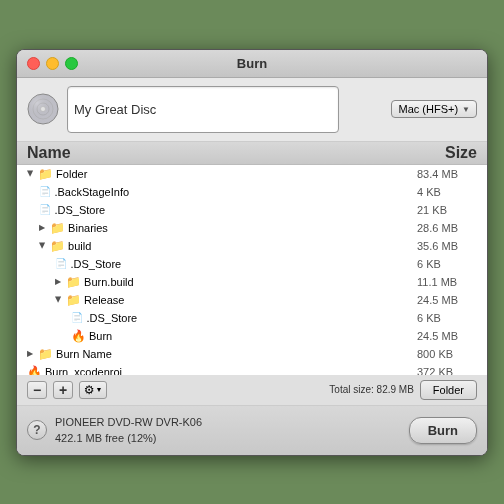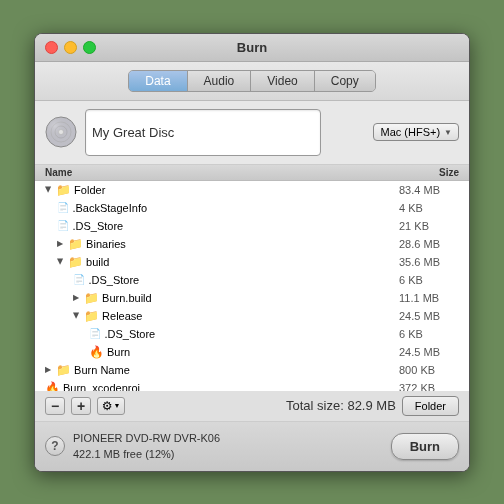--- a/index.html
+++ b/index.html
@@ -8,21 +8,21 @@
       height: 504px;
       background: #6b8a5a;
       font-family: 'Lucida Grande', Arial, sans-serif;
       font-size: 11px;
       display: flex;
       align-items: center;
       justify-content: center;
       overflow: hidden;
     }
     .window {
-      width: 436px;
+      width: 472px;
       background: #ececec;
       border-radius: 8px;
       box-shadow: 0 4px 20px rgba(0,0,0,0.5);
       overflow: hidden;
       border: 1px solid #555;
     }
     .titlebar {
       background: linear-gradient(to bottom, #d8d8d8, #c4c4c4);
       height: 28px;
       display: flex;
@@ -117,21 +117,21 @@
       white-space: nowrap;
       margin-left: 44px;
     }
     .format-select-arrow { font-size: 8px; color: #555; }
     .file-list-header {
       display: flex;
       justify-content: space-between;
       padding: 2px 10px;
       background: linear-gradient(to bottom, #d8d8d8, #c8c8c8);
       border-bottom: 1px solid #bbb;
-      font-size: 10px;
+      font-size: 16px;
       font-weight: bold;
       color: #333;
     }
     .file-list {
       background: #fff;
       height: 210px;
       overflow-y: auto;
       overflow-x: hidden;
     }
     .file-item {
@@ -195,21 +195,21 @@
       cursor: pointer;
       display: flex;
       align-items: center;
       justify-content: center;
       font-size: 12px;
       gap: 1px;
     }
     .total-size {
       flex: 1;
       text-align: right;
-      font-size: 13px;
+      font-size: 10px;
       color: #333;
     }
     .folder-btn {
       padding: 3px 12px;
       border: 1px solid #888;
       border-radius: 4px;
       background: linear-gradient(to bottom, #f0f0f0, #d8d8d8);
       font-size: 11px;
       cursor: pointer;
     }
@@ -263,28 +263,20 @@
 
   <div class="titlebar">
     <div class="traffic-lights">
       <div class="tl tl-close"></div>
       <div class="tl tl-min"></div>
       <div class="tl tl-max"></div>
     </div>
     <span class="titlebar-title">Burn</span>
   </div>
 
-  <div class="toolbar">
-    <div class="segmented-control">
-      <div class="seg-btn active">Data</div>
-      <div class="seg-btn">Audio</div>
-      <div class="seg-btn">Video</div>
-      <div class="seg-btn">Copy</div>
-    </div>
-  </div>
 
   <div class="disc-row">
     <svg class="disc-icon" viewBox="0 0 32 32">
       <circle cx="16" cy="16" r="15" fill="#c0c0c8" stroke="#888" stroke-width="1"></circle>
       <circle cx="16" cy="16" r="10" fill="none" stroke="#aaa" stroke-width="1" opacity="0.5"></circle>
       <circle cx="16" cy="16" r="6" fill="none" stroke="#999" stroke-width="1" opacity="0.4"></circle>
       <circle cx="16" cy="16" r="2.5" fill="#e8e8e8" stroke="#aaa" stroke-width="0.5"></circle>
       <ellipse cx="16" cy="16" rx="15" ry="15" fill="url(#discGrad)" opacity="0.3"></ellipse>
       <defs>
         <radialGradient id="discGrad" cx="0.3" cy="0.3">

